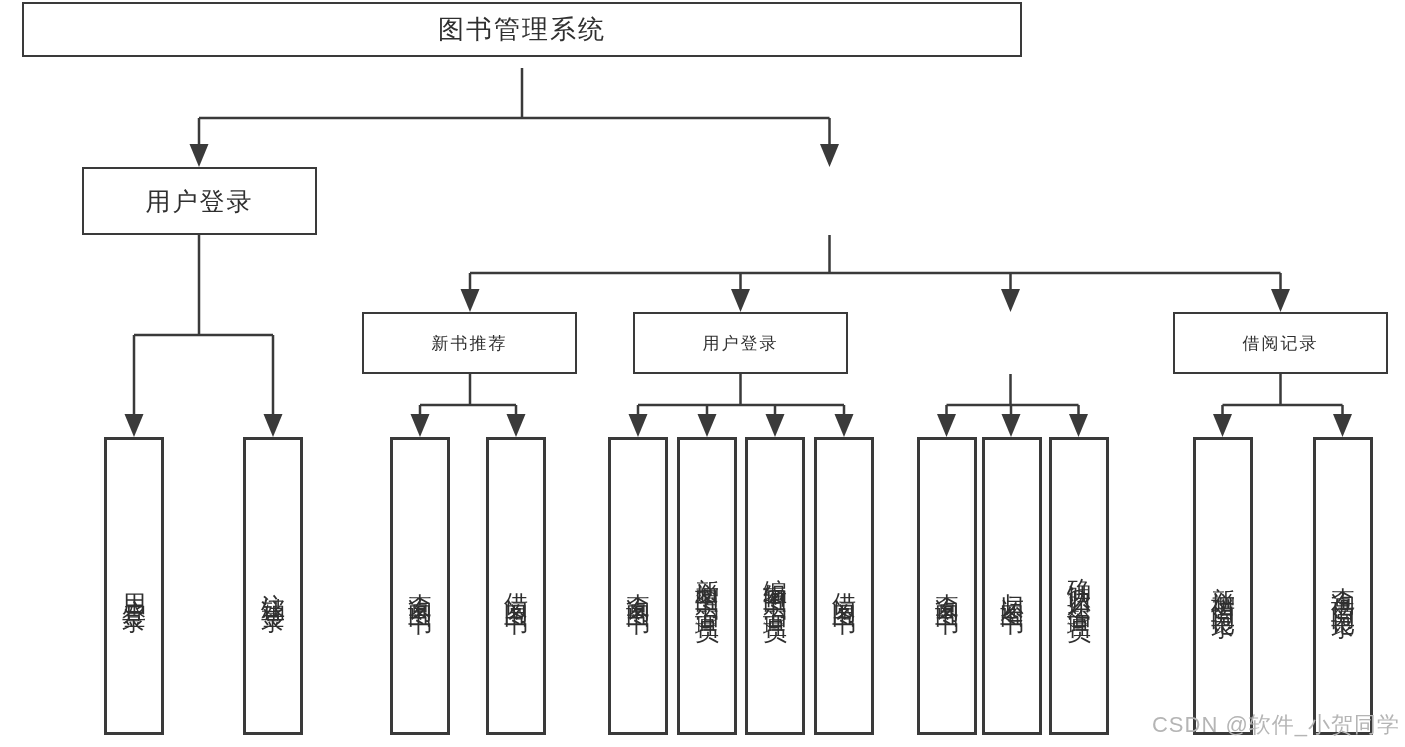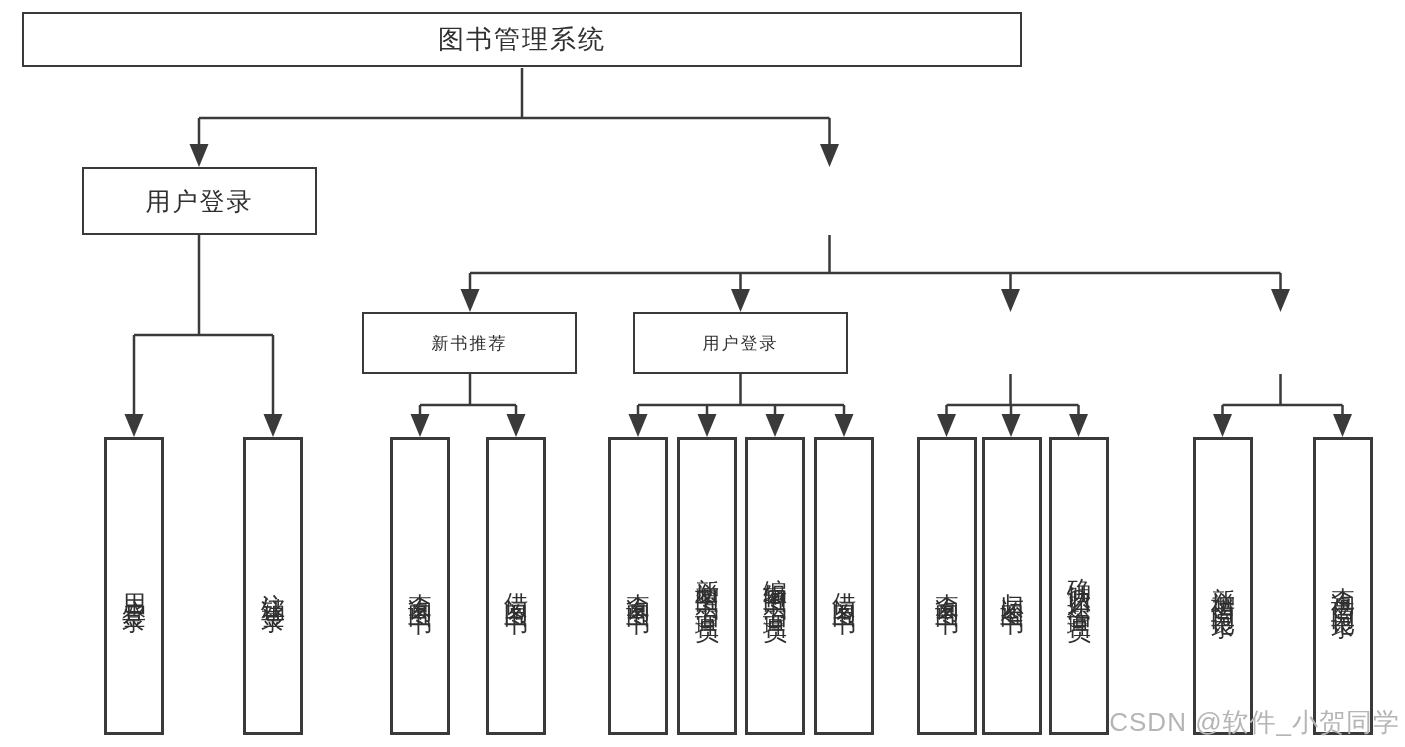--- a/index.html
+++ b/index.html
@@ -18,21 +18,21 @@
   .root-box .lbl{font-size:26px;}
   .l2-box .lbl{font-size:25px;}
   .l3-box .lbl{font-size:17px;}
   .vbox{border-width:3px;}
   .vbox .lbl{
     writing-mode:vertical-rl;text-orientation:mixed;
     font-size:24px;letter-spacing:6px;line-height:1;
   }
   .watermark{
     position:absolute;right:5px;bottom:7px;z-index:3;
-    font-size:26px;color:#b5b5b5;letter-spacing:1px;white-space:nowrap;
+    font-size:22px;color:#b5b5b5;letter-spacing:1px;white-space:nowrap;
   }
 </style>
 </head>
 <body>
 
 <div class="stage">
 
   <svg class="wires" width="1405" height="747" viewBox="0 0 1405 747">
 
     <g>
@@ -76,33 +76,36 @@
       <polygon points="1069,414 1088,414 1078.5,437"></polygon>
     </g>
 
     <g>
       <path d="M1280.5 374V405 M1222.5 405H1342.5 M1222.5 405V418 M1342.5 405V418"></path>
       <polygon points="1213,414 1232,414 1222.5,437"></polygon>
       <polygon points="1333,414 1352,414 1342.5,437"></polygon>
     </g>
   </svg>
 
-  <div class="node hbox root-box" style="left:22px;top:12px;width:1000px;height:55px">
+  <div class="node hbox root-box" style="left:22px;top:2px;width:1000px;height:55px">
     <span class="lbl">图书管理系统</span>
   </div>
 
   <div class="node hbox l2-box" style="left:82px;top:167px;width:235px;height:68px">
     <span class="lbl">用户登录</span>
   </div>
 
   <div class="node hbox l3-box" style="left:362px;top:312px;width:215px;height:62px">
     <span class="lbl">新书推荐</span>
   </div>
   <div class="node hbox l3-box" style="left:633px;top:312px;width:215px;height:62px">
     <span class="lbl">用户登录</span>
+  </div>
+  <div class="node hbox l3-box" style="left:1173px;top:312px;width:215px;height:62px">
+    <span class="lbl">借阅记录</span>
   </div>
 
   <div class="node vbox" style="left:104px;top:437px;width:60px;height:298px">
     <span class="lbl">用户登录</span>
   </div>
   <div class="node vbox" style="left:243px;top:437px;width:60px;height:298px">
     <span class="lbl">注销登录</span>
   </div>
 
   <div class="node vbox" style="left:390px;top:437px;width:60px;height:298px">

